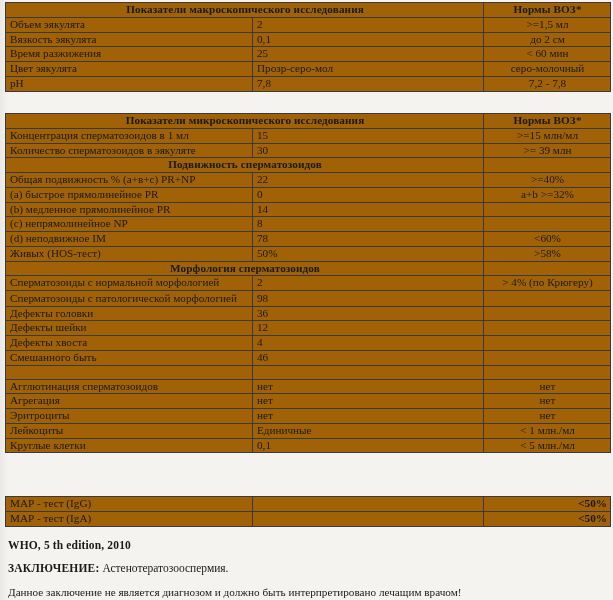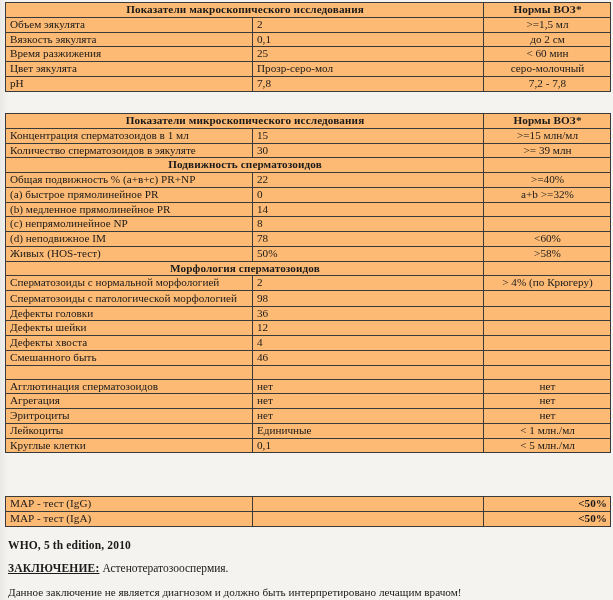--- a/index.html
+++ b/index.html
@@ -20,21 +20,21 @@
   .page {
     position: relative;
     width: 613px;
     height: 600px;
     box-sizing: border-box;
   }
 
   table.rep {
     border-collapse: collapse;
     table-layout: fixed;
-    background: #fdba74;
+    background: #a16207;
     font-size: 11.2px;
     line-height: 1.05;
   }
   table.rep td {
     border: 1px solid #3a3a3a;
     padding: 1px 3px 1px 4px;
     vertical-align: top;
     height: 14px;
     box-sizing: border-box;
     overflow: hidden;
@@ -63,21 +63,21 @@
   #tbl-map      { position: absolute; left: 5px;  top: 496px; width: 605px; }
 
   .footnote {
     position: absolute;
     left: 8px;
     font-size: 11.5px;
     margin-top: 8px;
   }
   #who-line  { top: 531px; font-weight: bold; letter-spacing: 0.15px; }
   #concl-line{ top: 554px; }
-  #concl-line .bold { font-weight: bold; letter-spacing: 0.2px; text-decoration: underline; }
+  #concl-line .bold { font-weight: bold; letter-spacing: 0.2px; }
   #disclaimer{ top: 578px; font-size: 11.2px; }
 
   
   .scan-edge {
     position: absolute;
     pointer-events: none;
     background: linear-gradient(90deg, rgba(0,0,0,0.045), rgba(0,0,0,0));
     top: 0; left: 0; width: 8px; height: 600px;
   }
 </style>

